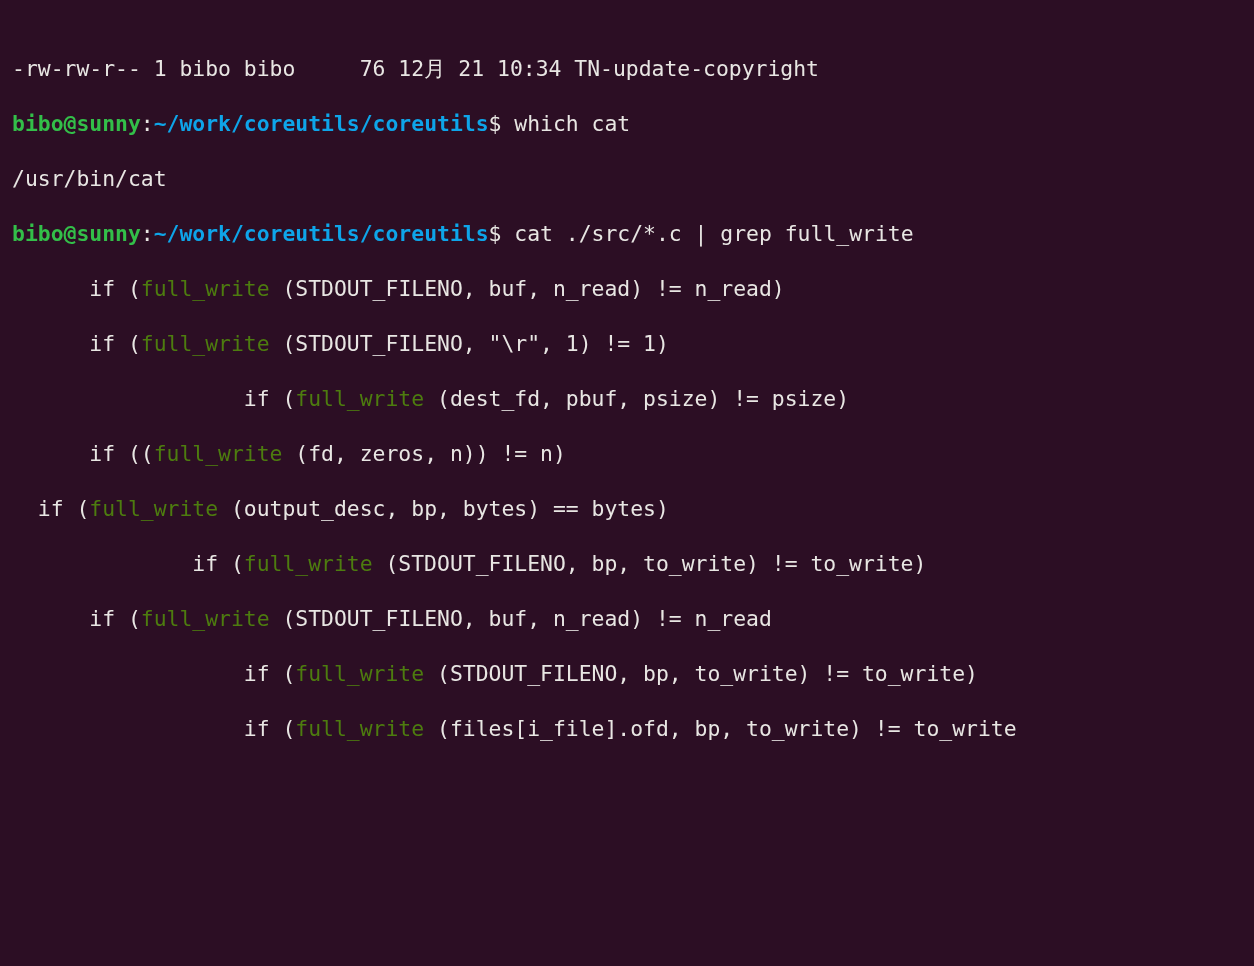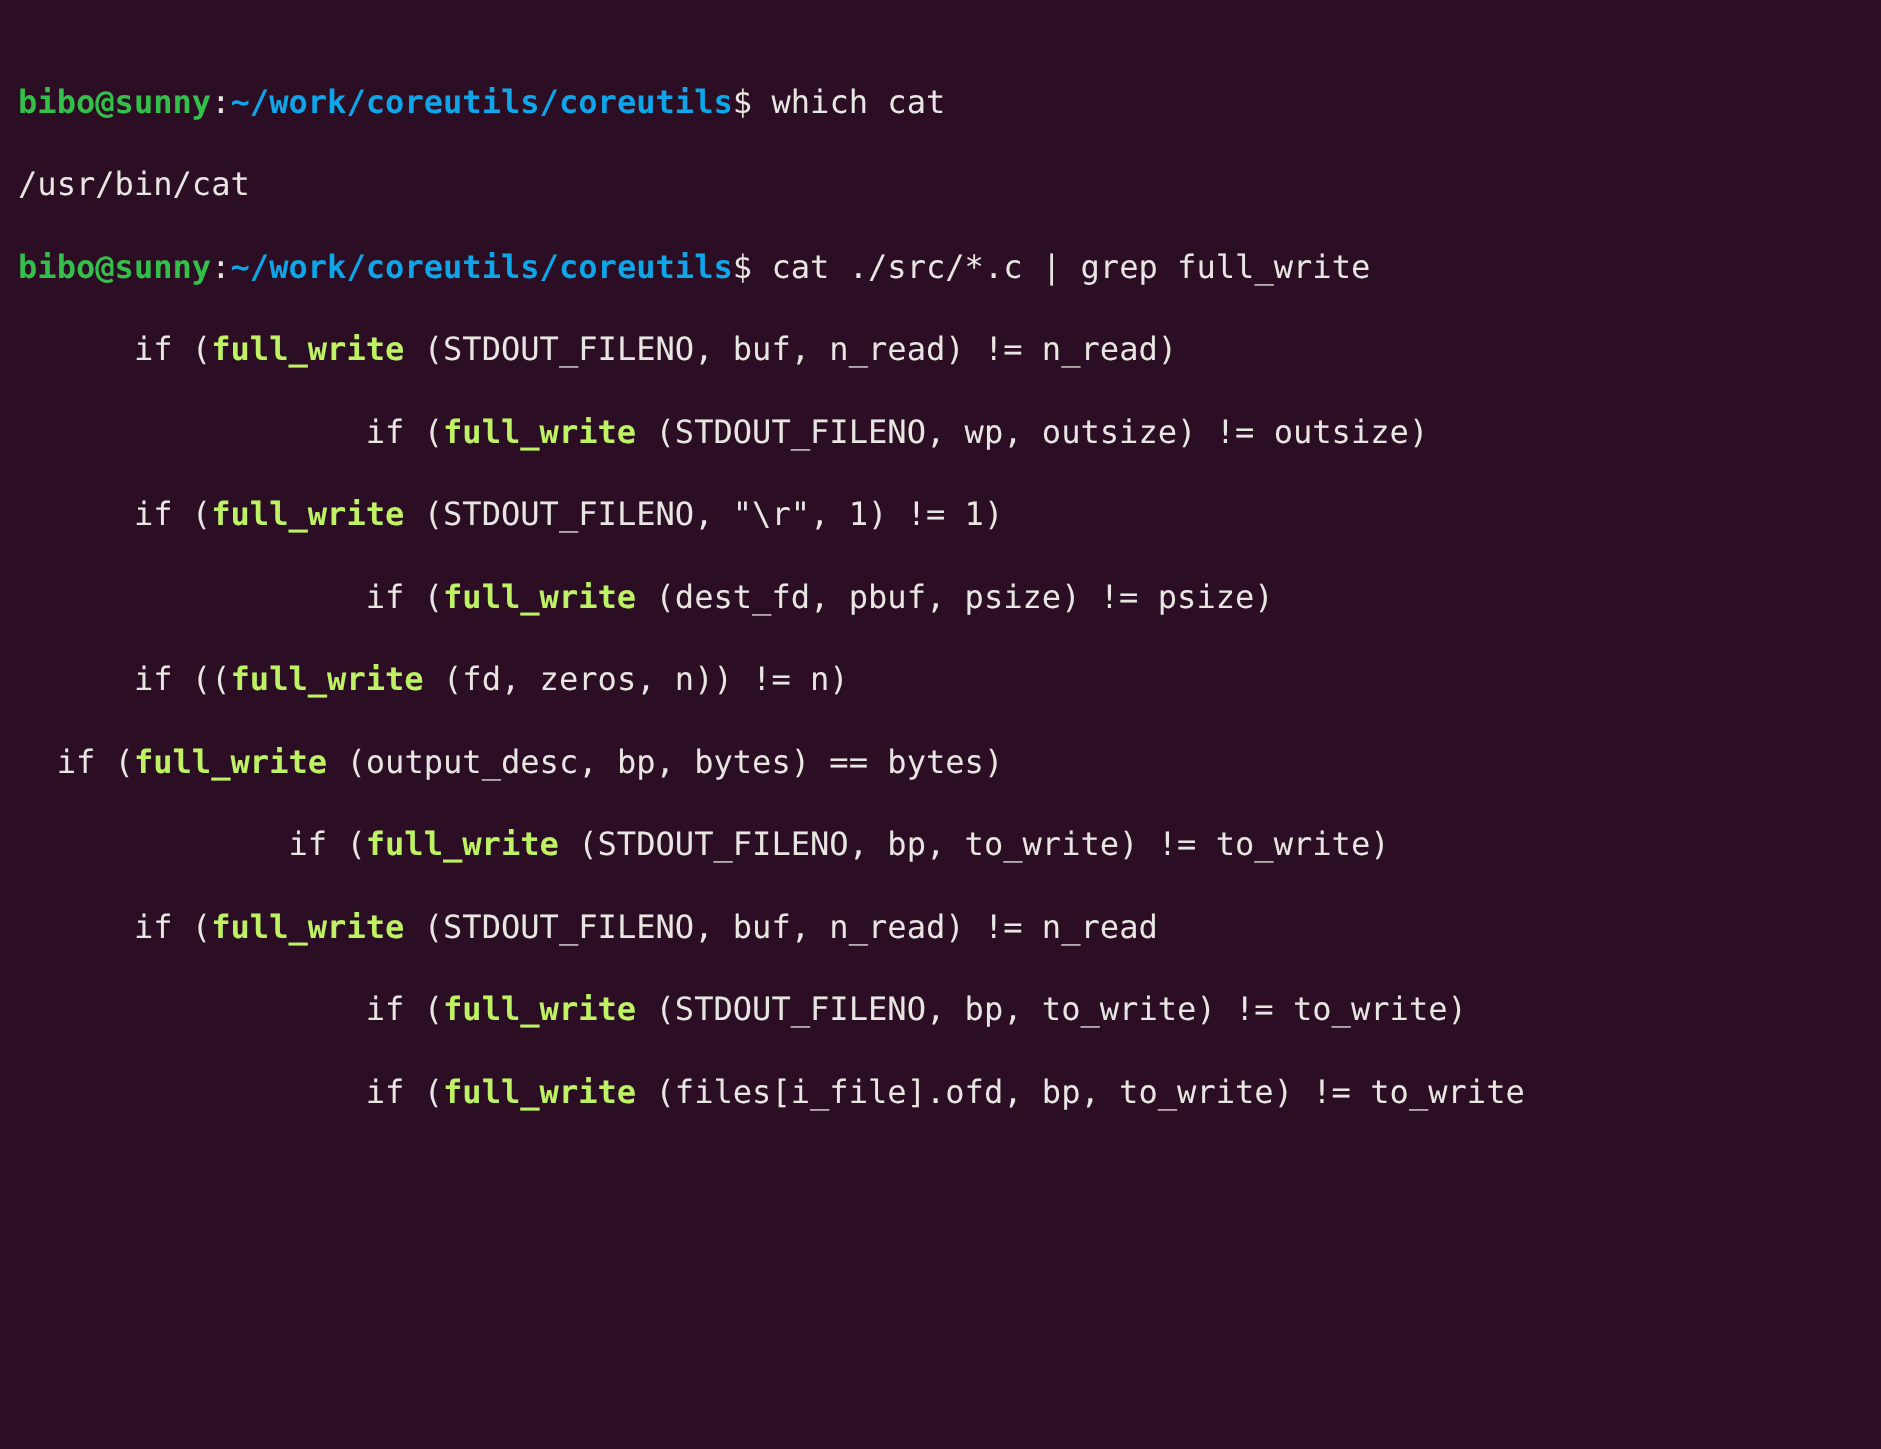--- a/index.html
+++ b/index.html
@@ -19,33 +19,33 @@
     white-space: pre;
     letter-spacing: 0px;
     position: relative;
   }
   .line { display: block; }
   .user { color: #33bf49; font-weight: 700; }
   .colon { color: #e8e6e3; }
   .cwd  { color: #0ea5e9; font-weight: 700; }
   .doll { color: #e8e6e3; }
   .cmd  { color: #e8e6e3; }
-  .hl   { color: #bef264; font-weight: 700; }
+  .hl   { color: #4d7c0f; font-weight: 400; }
   .plain{ color: #e8e6e3; }
 </style>
 </head>
 <body>
 
 <div class="terminal">
 
+<span class="line"><span class="plain">-rw-rw-r-- 1 bibo bibo     76 12月 21 10:34 TN-update-copyright</span></span>
 <span class="line"><span class="user">bibo@sunny</span><span class="colon">:</span><span class="cwd">~/work/coreutils/coreutils</span><span class="doll">$</span><span class="cmd"> which cat</span></span>
 <span class="line"><span class="plain">/usr/bin/cat</span></span>
 <span class="line"><span class="user">bibo@sunny</span><span class="colon">:</span><span class="cwd">~/work/coreutils/coreutils</span><span class="doll">$</span><span class="cmd"> cat ./src/*.c | grep full_write</span></span>
 <span class="line"><span class="plain">      if (</span><span class="hl">full_write</span><span class="plain"> (STDOUT_FILENO, buf, n_read) != n_read)</span></span>
-<span class="line"><span class="plain">                  if (</span><span class="hl">full_write</span><span class="plain"> (STDOUT_FILENO, wp, outsize) != outsize)</span></span>
 <span class="line"><span class="plain">      if (</span><span class="hl">full_write</span><span class="plain"> (STDOUT_FILENO, "\r", 1) != 1)</span></span>
 <span class="line"><span class="plain">                  if (</span><span class="hl">full_write</span><span class="plain"> (dest_fd, pbuf, psize) != psize)</span></span>
 <span class="line"><span class="plain">      if ((</span><span class="hl">full_write</span><span class="plain"> (fd, zeros, n)) != n)</span></span>
 <span class="line"><span class="plain">  if (</span><span class="hl">full_write</span><span class="plain"> (output_desc, bp, bytes) == bytes)</span></span>
 <span class="line"><span class="plain">              if (</span><span class="hl">full_write</span><span class="plain"> (STDOUT_FILENO, bp, to_write) != to_write)</span></span>
 <span class="line"><span class="plain">      if (</span><span class="hl">full_write</span><span class="plain"> (STDOUT_FILENO, buf, n_read) != n_read</span></span>
 <span class="line"><span class="plain">                  if (</span><span class="hl">full_write</span><span class="plain"> (STDOUT_FILENO, bp, to_write) != to_write)</span></span>
 <span class="line"><span class="plain">                  if (</span><span class="hl">full_write</span><span class="plain"> (files[i_file].ofd, bp, to_write) != to_write</span></span>
 
 

